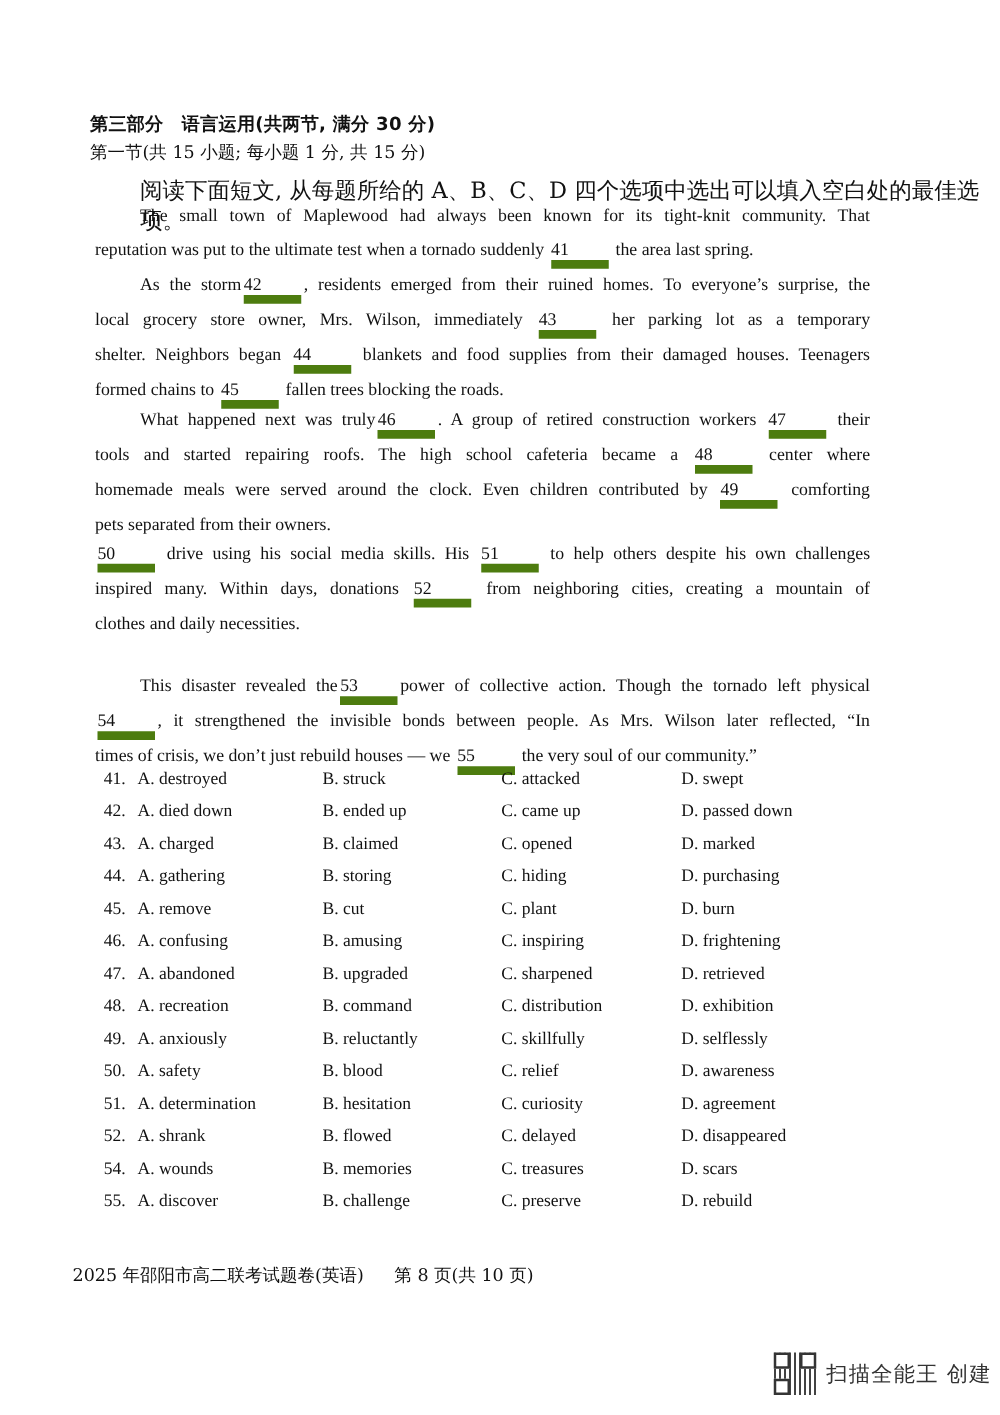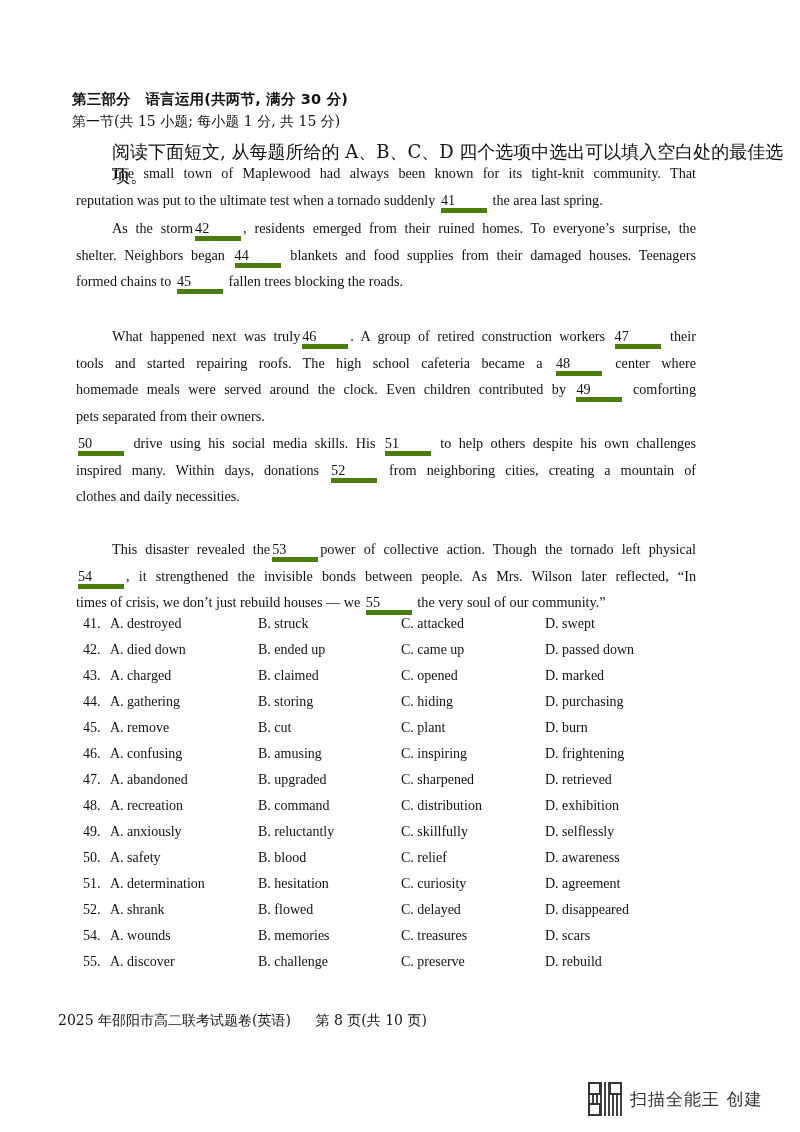--- a/index.html
+++ b/index.html
@@ -7,34 +7,34 @@
          font-family: "Liberation Serif", "DejaVu Serif", serif; color: #111; }
   .page { position: absolute; left: 0; top: 0; width: 800px; height: 1132px; }
   .h1 { position: absolute; left: 72px; top: 90px; font-size: 14.5px; font-weight: bold; font-family: "DejaVu Sans", sans-serif; letter-spacing: 0.2px; }
   .h2 { position: absolute; left: 72px; top: 113px; font-size: 14px; font-family: "DejaVu Serif", serif; text-align: center; }
   .instr { position: absolute; left: 112px; top: 140px; font-size: 18px; font-family: "DejaVu Serif", serif; }
   .para { position: absolute; left: 76px; width: 620px; font-size: 14.2px; line-height: 26.5px;
           text-align: justify; text-align-last: left; }
   .para .line { display: block; white-space: nowrap; text-align: justify; text-align-last: justify; }
   .para .line.last { text-align-last: left; }
   .para .line.indent { padding-left: 36px; }
-  .blank { display: inline-block; border-bottom: 5px solid #4d7c0f; min-width: 46px; text-align: right;
+  .blank { display: inline-block; border-bottom: 7px solid #4d7c0f; min-width: 46px; text-align: right;
            line-height: 16px; margin: 0 2px; }
   .opts { position: absolute; left: 83px; top: 616px; width: 620px; font-size: 14px; text-align: right; }
   .opt-row { position: relative; height: 26px; }
   .opt-num { position: absolute; left: 0; }
   .opt { position: absolute; white-space: nowrap; }
   .opt.a { left: 27px; }
   .opt.b { left: 175px; }
   .opt.c { left: 318px; }
   .opt.d { left: 462px; }
   .footer { position: absolute; left: 0; width: 800px; top: 1012px; font-size: 14px;
             font-family: "DejaVu Serif", serif; padding-left: 48px; }
   .footer span { margin: 0 10px; }
-  .watermark { position: absolute; left: 588px; top: 1082px; display: flex; align-items: center; }
+  .watermark { position: absolute; left: 619px; top: 1082px; display: flex; align-items: center; }
   .qr { width: 34px; height: 34px; position: relative;
         background:
           repeating-linear-gradient(90deg, #222 0 2px, #fff 2px 4px),
           #fff; opacity: 0.85; }
   .qr::before, .qr::after { content: ""; position: absolute; width: 9px; height: 9px; border: 2px solid #111; background: #fff; }
   .qr::before { left: 0; top: 0; }
   .qr::after { left: 0; bottom: 0; }
   .qr .f3 { position: absolute; right: 0; top: 0; width: 9px; height: 9px; border: 2px solid #111; background: #fff; }
   .wm-text { margin-left: 8px; font-size: 17px; color: #333; font-family: "DejaVu Sans", sans-serif; letter-spacing: 1px; }
 </style>
@@ -47,20 +47,21 @@
   <div class="h2">第一节(共 15 小题; 每小题 1 分, 共 15 分)</div>
   <div class="instr">阅读下面短文, 从每题所给的 A、B、C、D 四个选项中选出可以填入空白处的最佳选项。</div>
 
   <div class="para" style="top:160px;">
     <span class="line indent">The small town of Maplewood had always been known for its tight-knit community. That</span>
     <span class="line last"><span>reputation was put to the ultimate test when a tornado suddenly</span> <span class="blank">41</span> <span>the area last spring.</span></span>
   </div>
 
   <div class="para" style="top:215px;">
     <span class="line indent"><span>As the storm</span><span class="blank">42</span><span>, residents emerged from their ruined homes. To everyone’s surprise, the</span></span>
+    <span class="line"><span>local grocery store owner, Mrs. Wilson, immediately</span> <span class="blank">43</span> <span>her parking lot as a temporary</span></span>
     <span class="line"><span>shelter. Neighbors began</span> <span class="blank">44</span> <span>blankets and food supplies from their damaged houses. Teenagers</span></span>
     <span class="line last"><span>formed chains to</span> <span class="blank">45</span> <span>fallen trees blocking the roads.</span></span>
   </div>
 
   <div class="para" style="top:323px;">
     <span class="line indent"><span>What happened next was truly</span><span class="blank">46</span><span>. A group of retired construction workers</span> <span class="blank">47</span> <span>their</span></span>
     <span class="line"><span>tools and started repairing roofs. The high school cafeteria became a</span> <span class="blank">48</span> <span>center where</span></span>
     <span class="line"><span>homemade meals were served around the clock. Even children contributed by</span> <span class="blank">49</span> <span>comforting</span></span>
     <span class="line last">pets separated from their owners.</span>
   </div>

